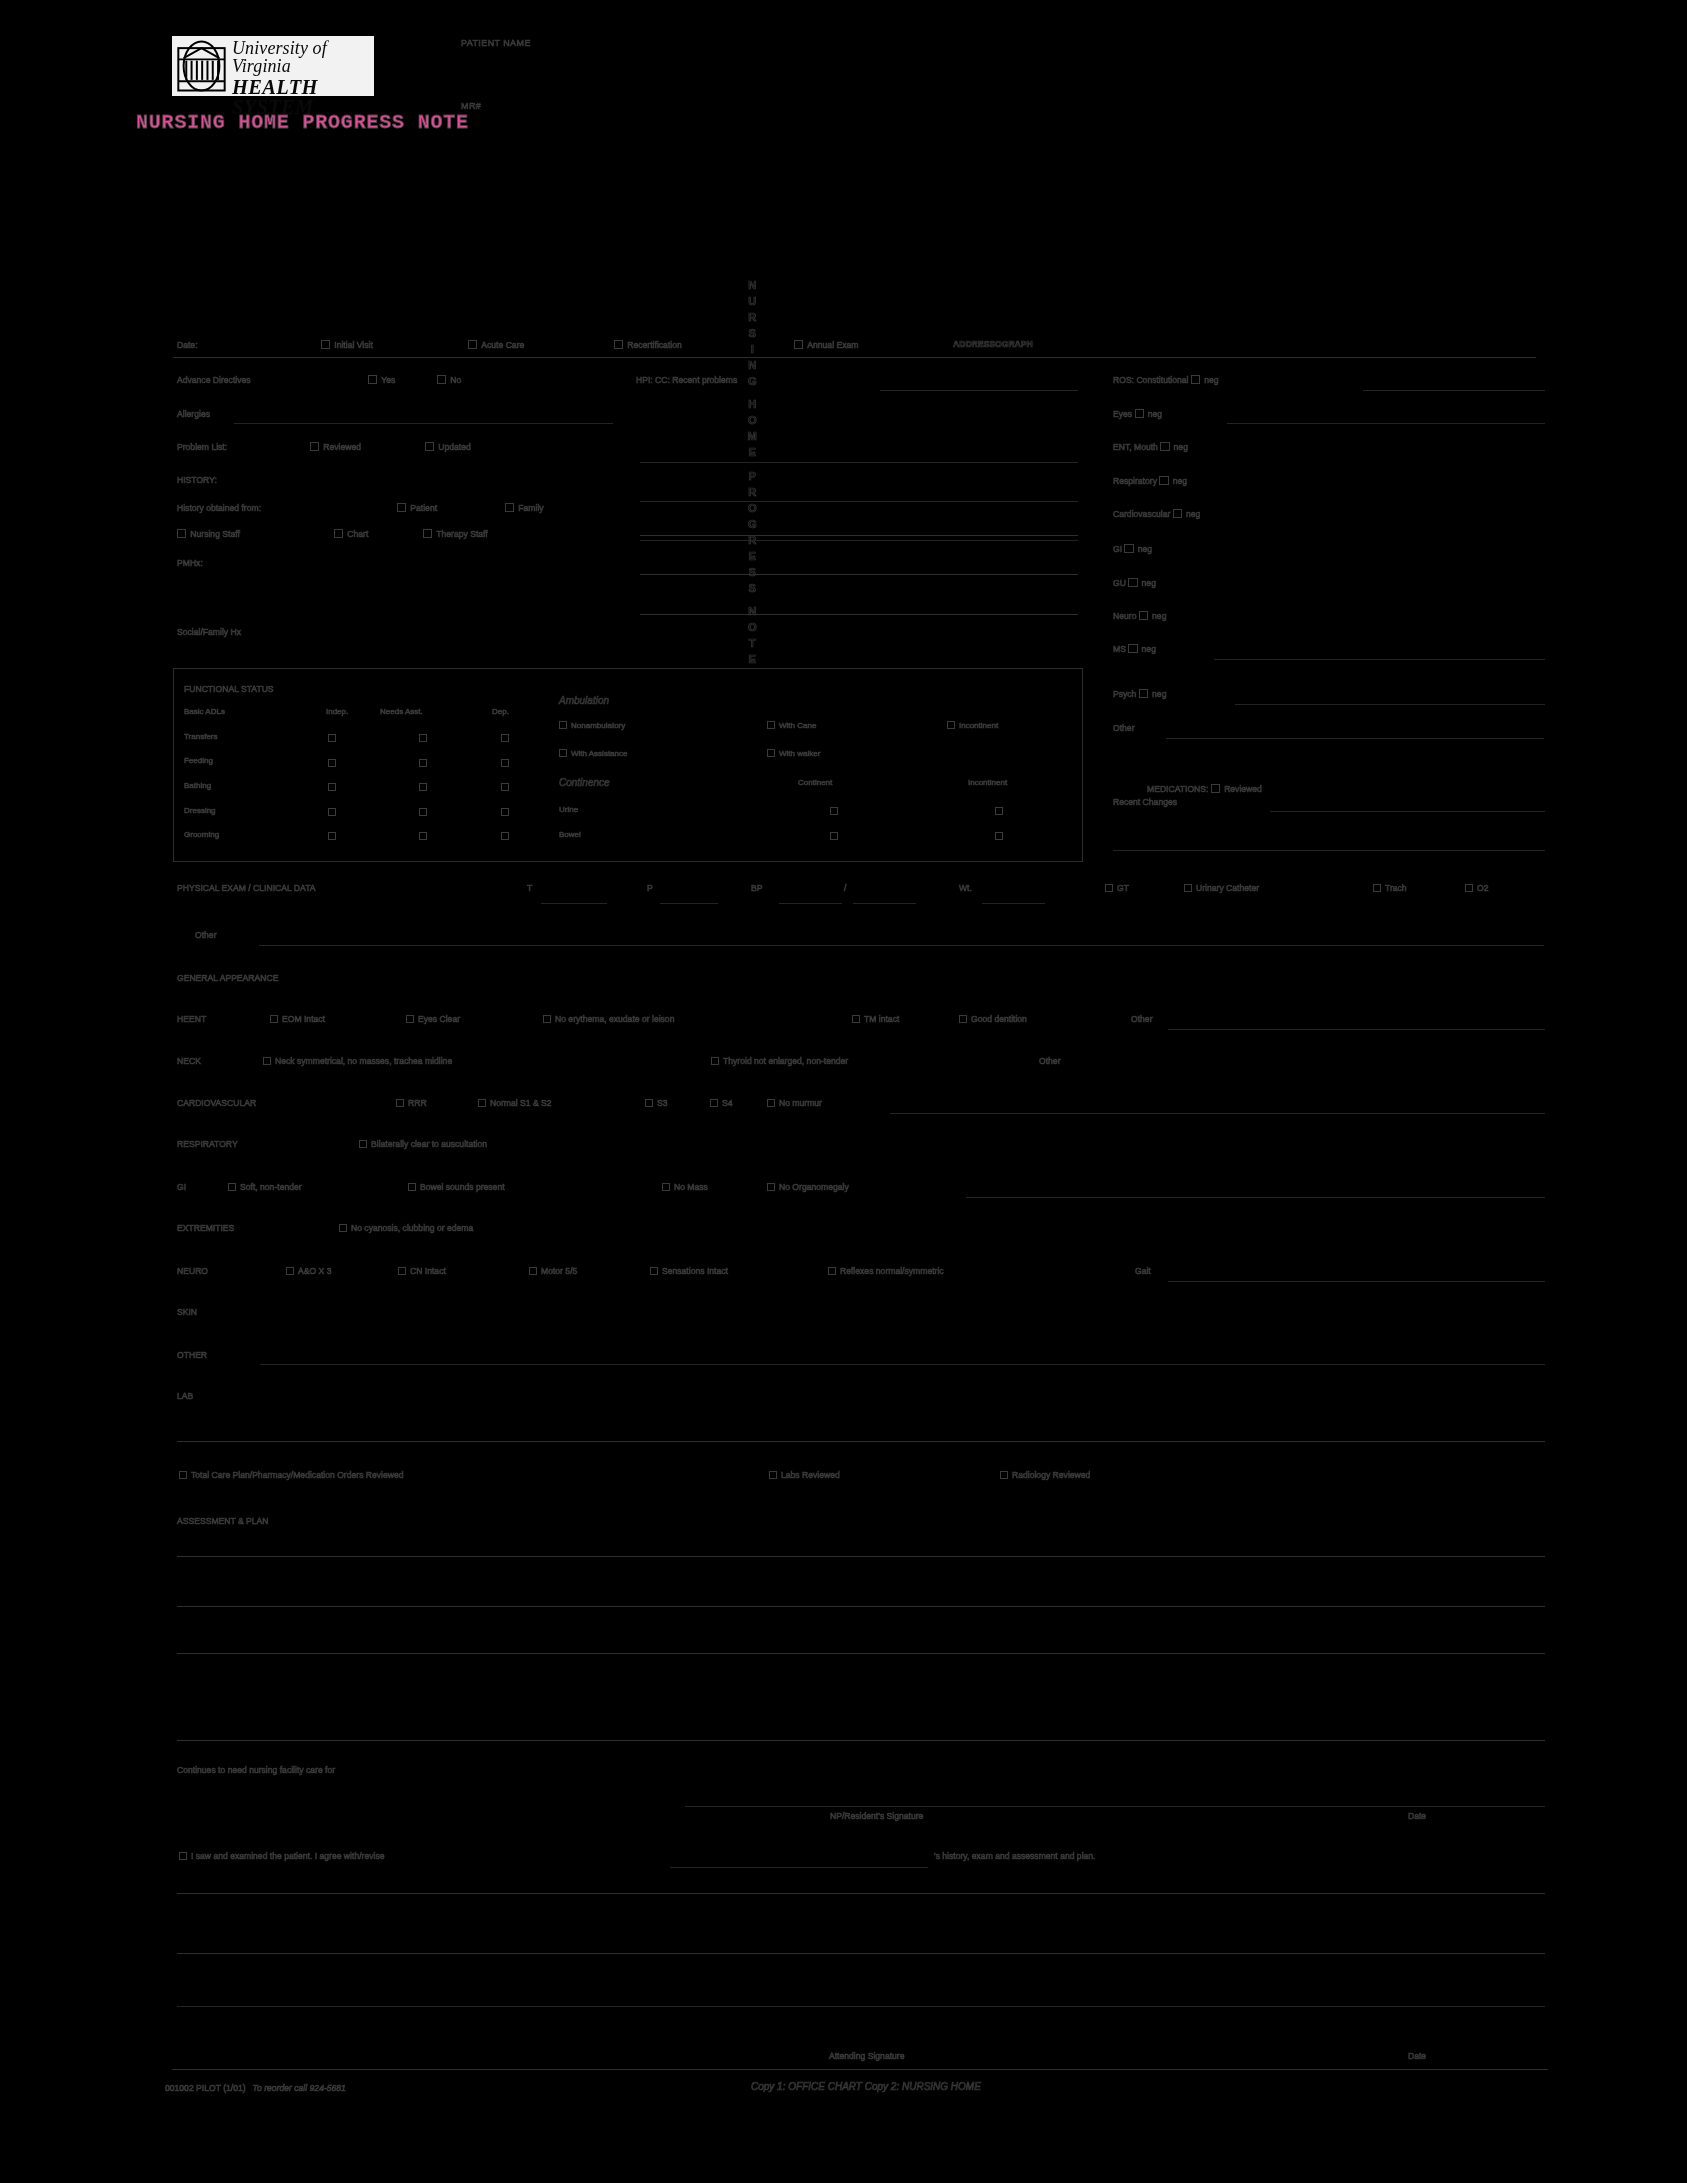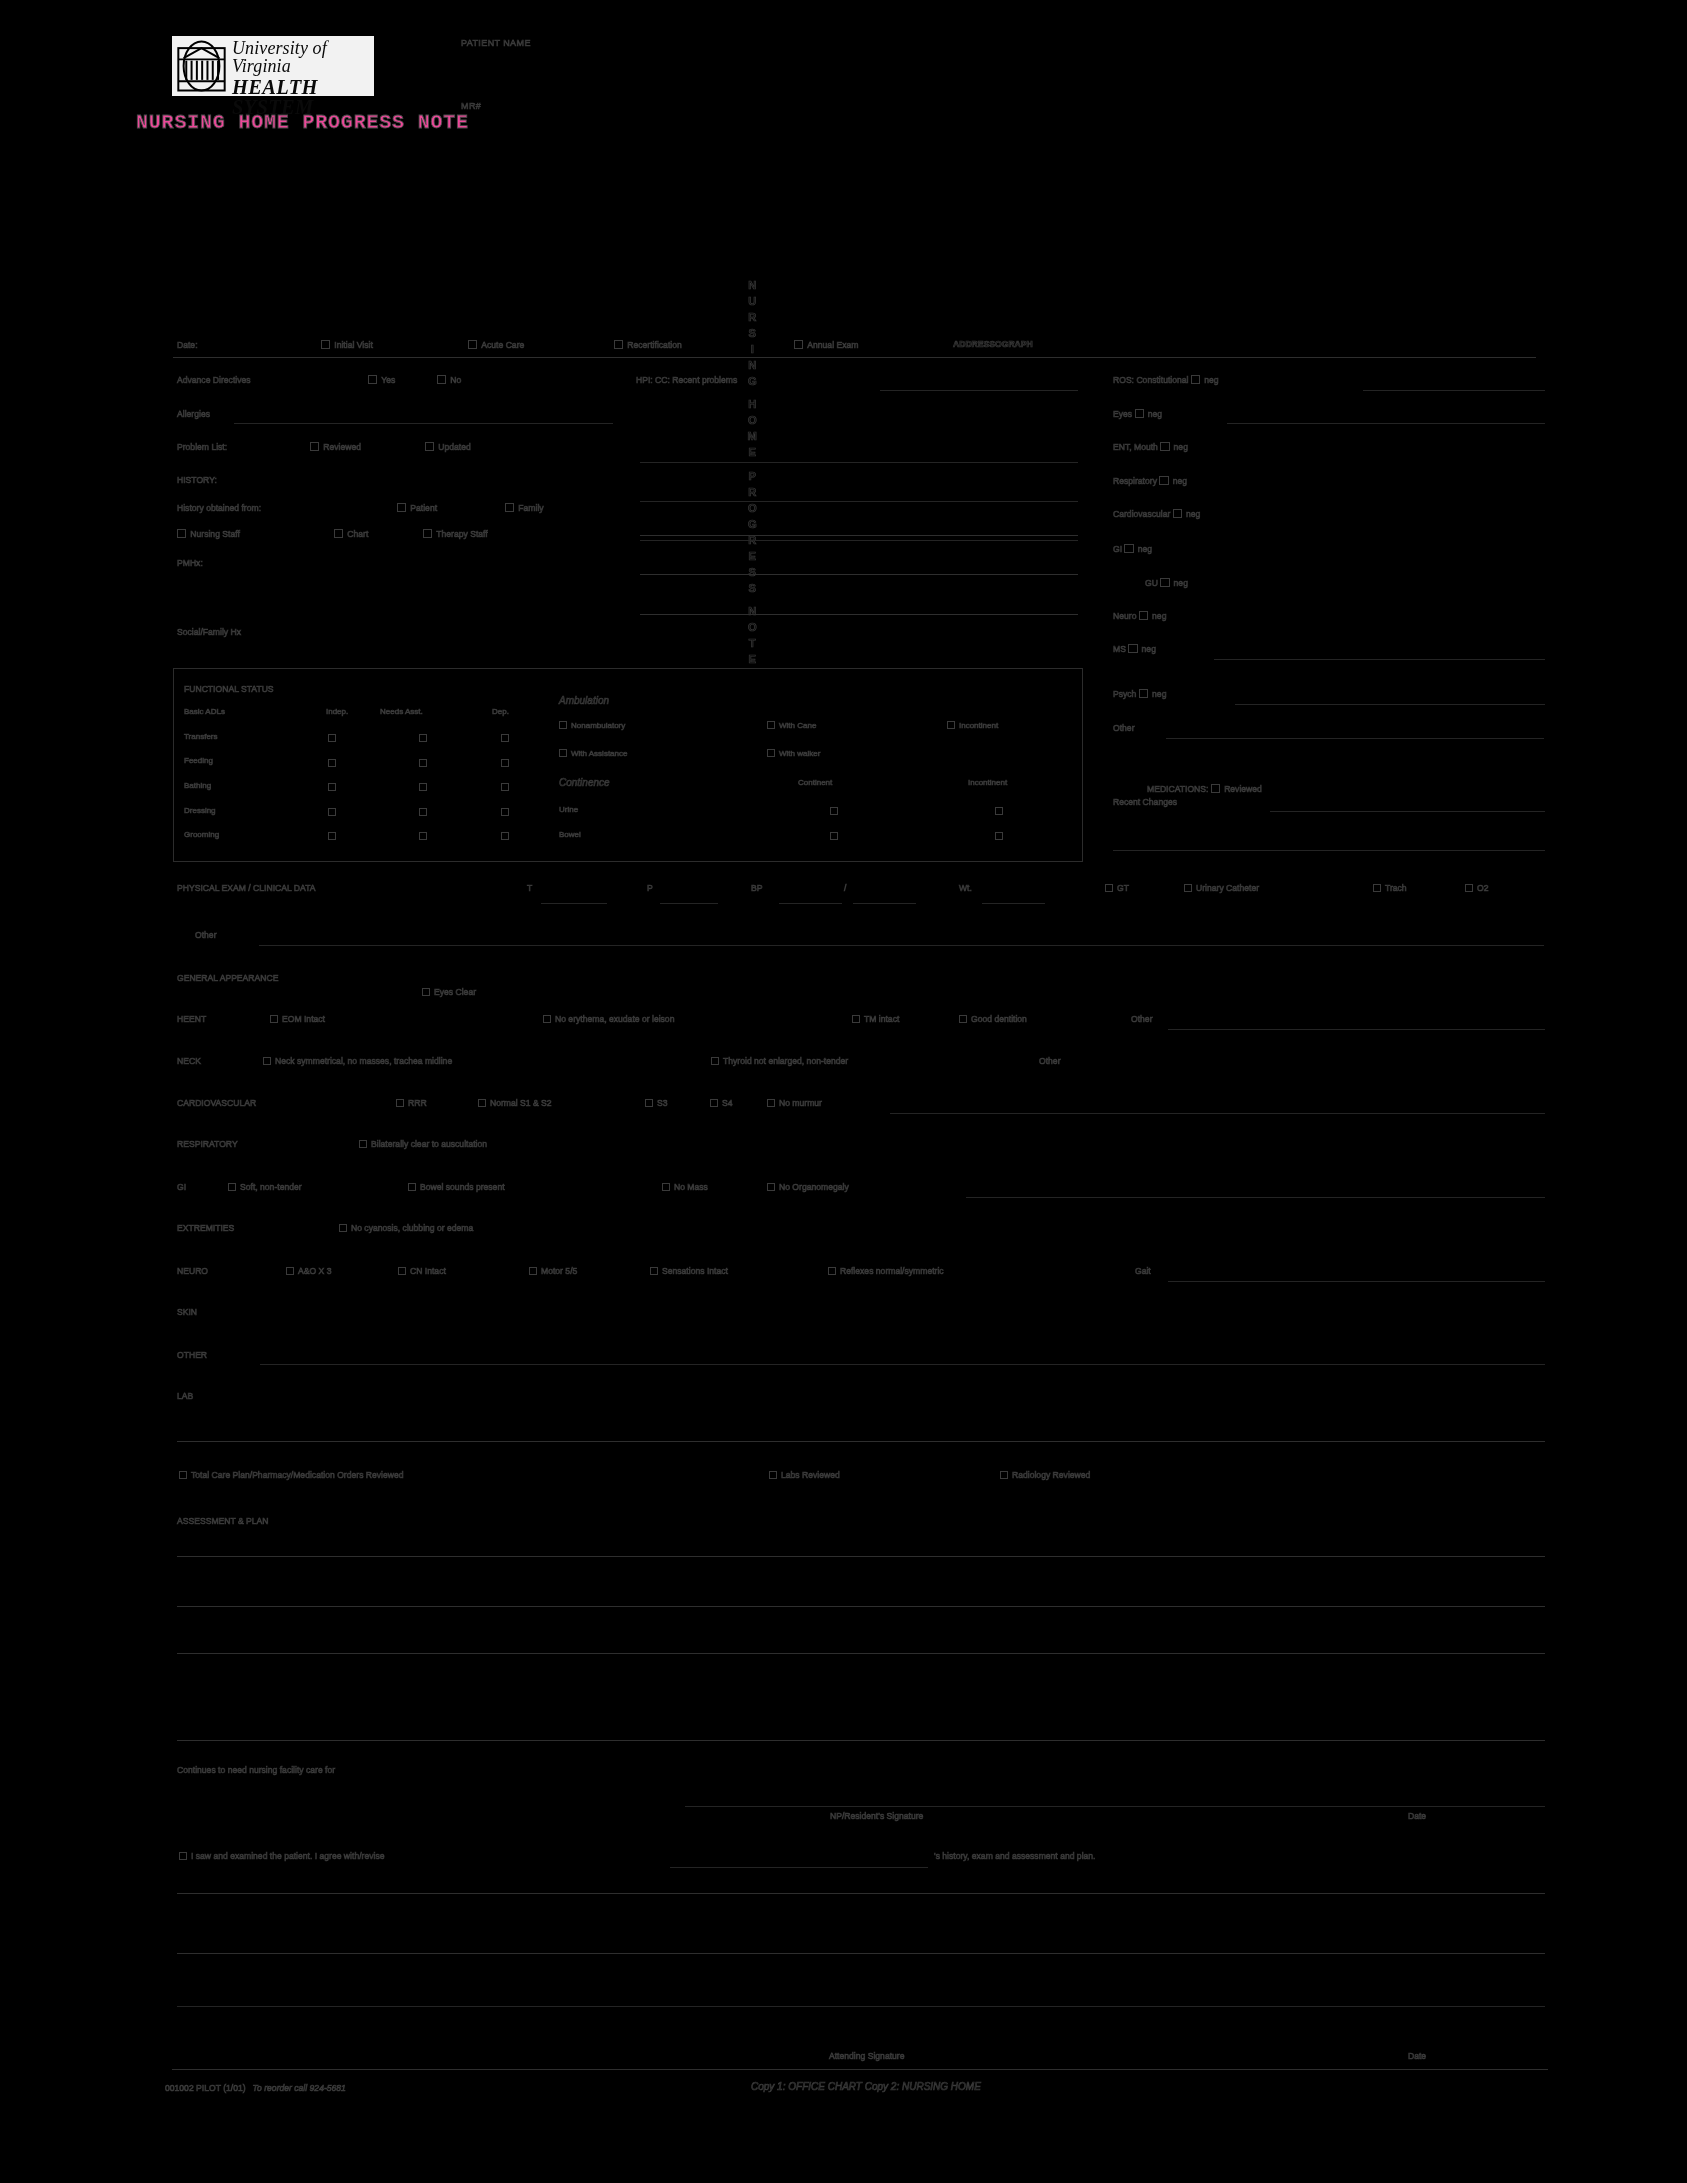--- a/index.html
+++ b/index.html
@@ -190,21 +190,21 @@
     <div class="t ink s13" style="left:1113px;top:375px;"><span>ROS: Constitutional</span> <span class="cb"></span><span>neg</span></div>
     <div class="rule-thin" style="left:1363px;top:390px;width:182px;"></div>
 
     <div class="t ink s13" style="left:1113px;top:409px;"><span>Eyes</span> <span class="cb"></span><span>neg</span></div>
     <div class="rule-thin" style="left:1227px;top:423px;width:318px;"></div>
 
     <div class="t ink s13" style="left:1113px;top:442px;"><span>ENT, Mouth</span> <span class="cb"></span><span>neg</span></div>
     <div class="t ink s13" style="left:1113px;top:476px;"><span>Respiratory</span> <span class="cb"></span><span>neg</span></div>
     <div class="t ink s13" style="left:1113px;top:509px;"><span>Cardiovascular</span> <span class="cb"></span><span>neg</span></div>
     <div class="t ink s13" style="left:1113px;top:544px;"><span>GI</span> <span class="cb"></span><span>neg</span></div>
-    <div class="t ink s13" style="left:1113px;top:578px;margin-left:32px;"><span>GU</span> <span class="cb"></span><span>neg</span></div>
+    <div class="t ink s13" style="left:1113px;top:578px;"><span>GU</span> <span class="cb"></span><span>neg</span></div>
     <div class="t ink s13" style="left:1113px;top:611px;"><span>Neuro</span> <span class="cb"></span><span>neg</span></div>
 
     <div class="t ink s13" style="left:1113px;top:644px;"><span>MS</span> <span class="cb"></span><span>neg</span></div>
     <div class="rule-thin" style="left:1214px;top:659px;width:331px;"></div>
 
     <div class="t ink s13" style="left:1113px;top:689px;"><span>Psych</span> <span class="cb"></span><span>neg</span></div>
     <div class="rule-thin" style="left:1235px;top:704px;width:310px;"></div>
   </div>
 
   <div class="t ink s13" style="left:1113px;top:723px;">Other</div>
@@ -285,21 +285,21 @@
   <div class="t ink s13" style="left:1373px;top:883px;"><span class="cb cb-sm"></span><span>Trach</span></div>
   <div class="t ink s13" style="left:1465px;top:883px;"><span class="cb cb-sm"></span><span>O2</span></div>
 
   <div class="t ink s13" style="left:195px;top:930px;">Other</div>
   <div class="rule-thin" style="left:259px;top:945px;width:1285px;"></div>
 
   <div class="t ink s13" style="left:177px;top:973px;">GENERAL APPEARANCE</div>
 
   <div class="t ink s13" style="left:177px;top:1014px;">HEENT</div>
   <div class="t ink s13" style="left:270px;top:1014px;"><span class="cb cb-sm"></span><span>EOM Intact</span></div>
-  <div class="t ink s13" style="left:406px;top:987px;margin-left:16px;"><span class="cb cb-sm"></span><span>Eyes Clear</span></div>
+  <div class="t ink s13" style="left:406px;top:1014px;"><span class="cb cb-sm"></span><span>Eyes Clear</span></div>
   <div class="t ink s13" style="left:543px;top:1014px;"><span class="cb cb-sm"></span><span>No erythema, exudate or leison</span></div>
   <div class="t ink s13" style="left:852px;top:1014px;"><span class="cb cb-sm"></span><span>TM intact</span></div>
   <div class="t ink s13" style="left:959px;top:1014px;"><span class="cb cb-sm"></span><span>Good dentition</span></div>
   <div class="t ink s13" style="left:1131px;top:1014px;">Other</div>
   <div class="rule-thin" style="left:1168px;top:1029px;width:377px;"></div>
 
   <div class="t ink s13" style="left:177px;top:1056px;">NECK</div>
   <div class="t ink s13" style="left:263px;top:1056px;"><span class="cb cb-sm"></span><span>Neck symmetrical, no masses, trachea midline</span></div>
   <div class="t ink s13" style="left:711px;top:1056px;"><span class="cb cb-sm"></span><span>Thyroid not enlarged, non-tender</span></div>
   <div class="t ink s13" style="left:1039px;top:1056px;">Other</div>

